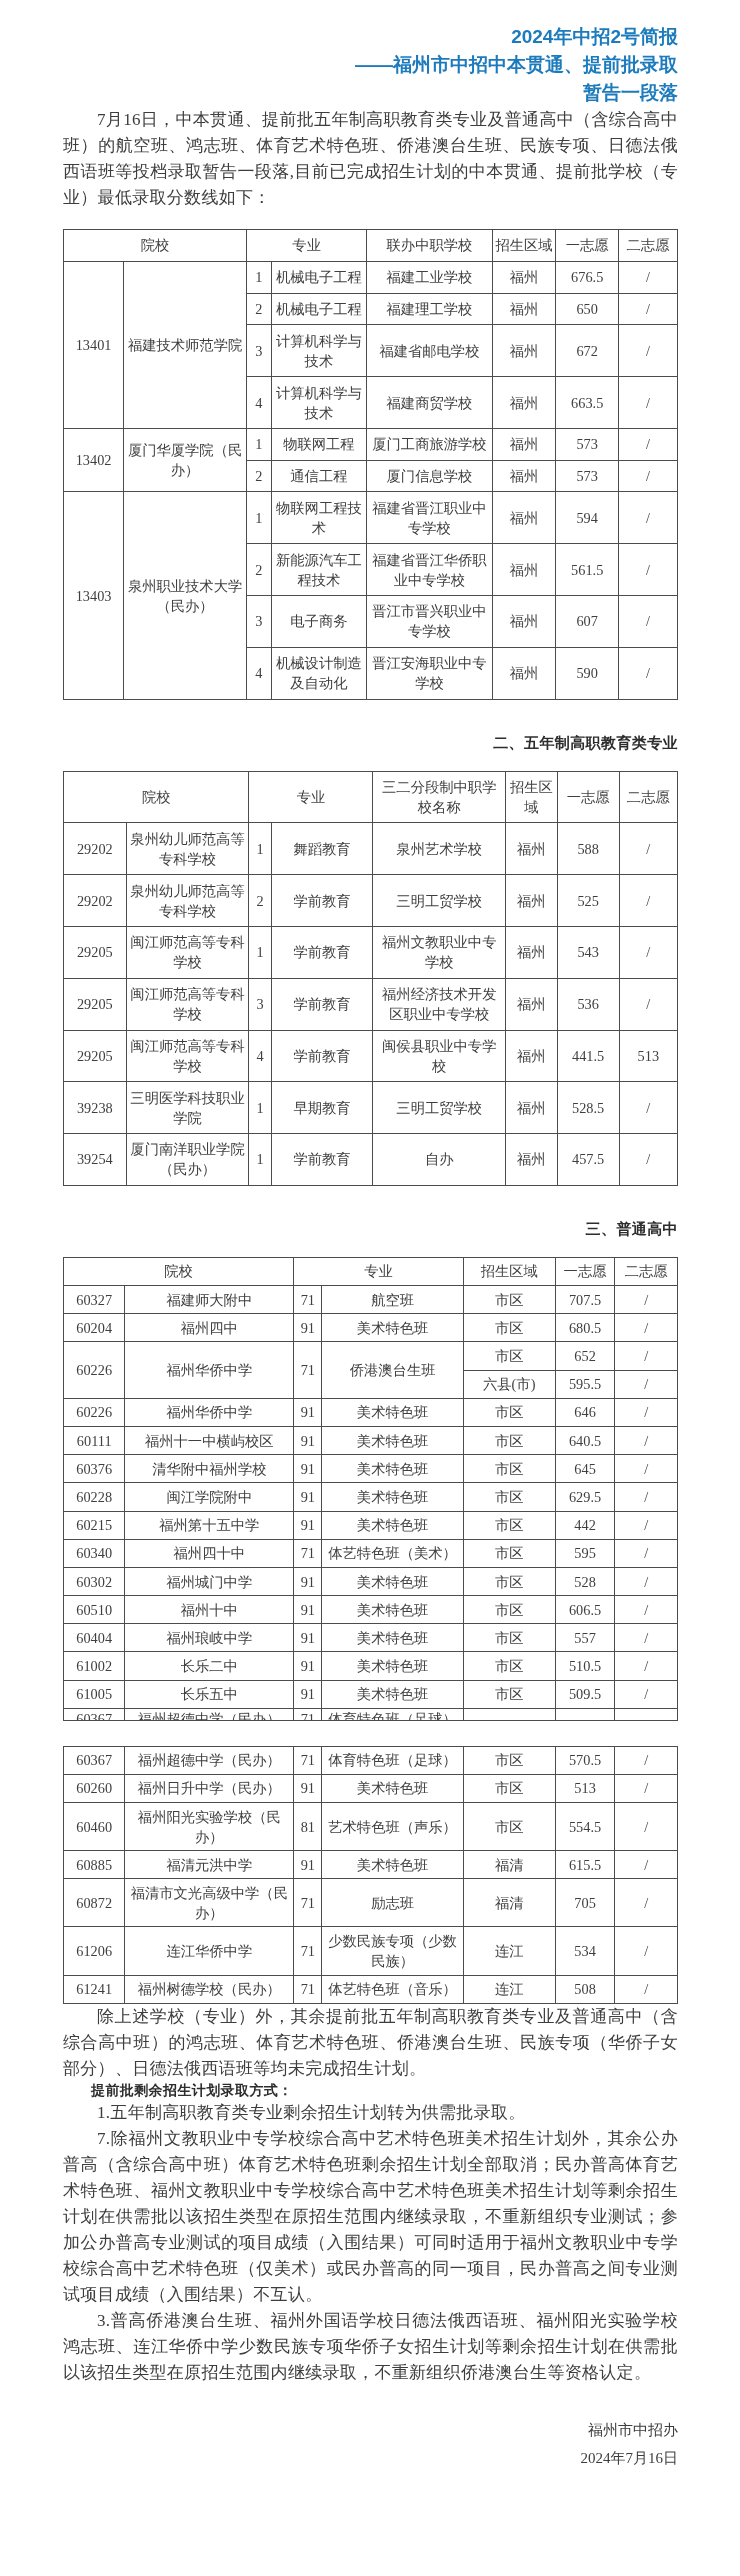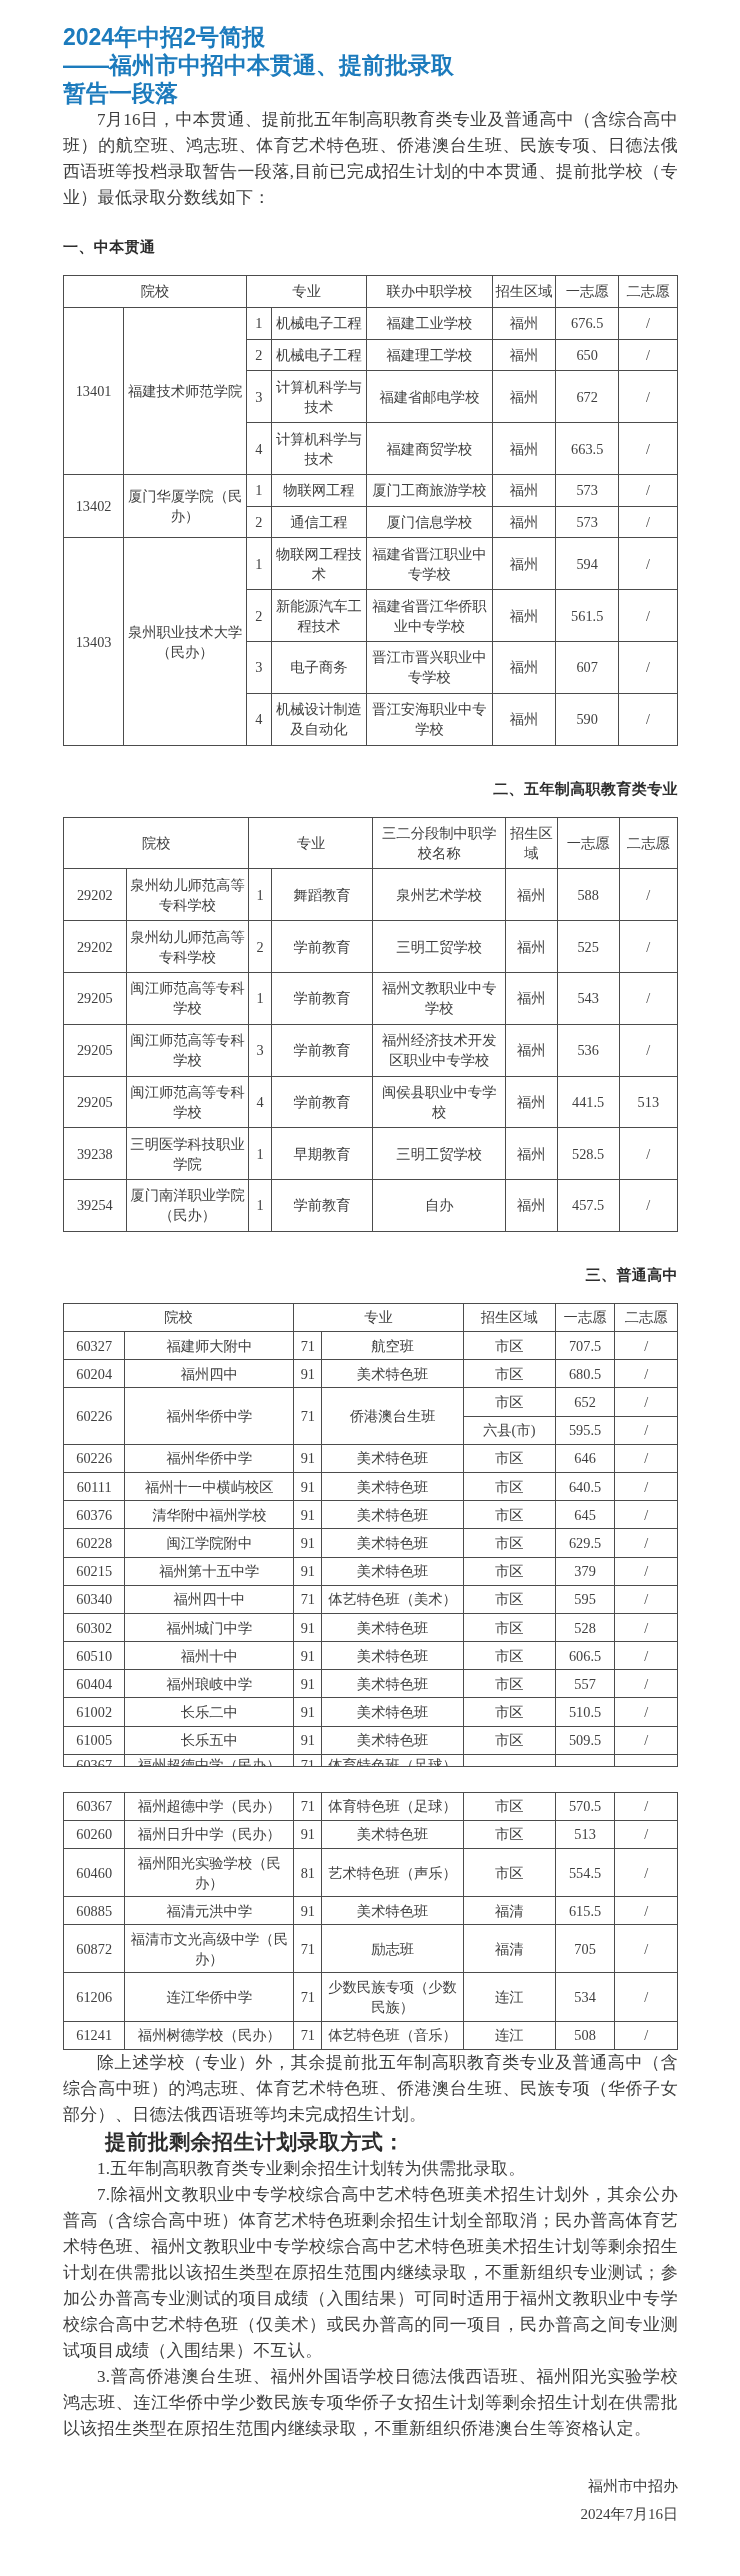--- a/index.html
+++ b/index.html
@@ -8,23 +8,23 @@
     width: 741px;
     font-family: "Liberation Serif", "DejaVu Serif", serif;
     color: #3d3d3d;
   }
   .page { padding: 23px 63px 43px 63px; }
 
   .doc-title {
     font-family: "Liberation Sans", "DejaVu Sans", sans-serif;
     font-weight: 700;
     color: #1c7bbd;
-    font-size: 23px;
+    font-size: 19px;
     line-height: 28px;
-    text-align: left;
+    text-align: right;
     margin: 0;
   }
 
   p.body-text {
     font-size: 17px;
     line-height: 26px;
     letter-spacing: 0.3px;
     text-align: justify;
     text-indent: 2em;
     margin: 0;
@@ -71,21 +71,21 @@
   tr.fragment-row td { padding: 0; height: 11.6px; }
   tr.fragment-row .clip {
     height: 10.7px;
     overflow: hidden;
     line-height: 20px;
   }
 
   .method-heading {
     font-family: "Liberation Sans", "DejaVu Sans", sans-serif;
     font-weight: 700;
-    font-size: 21px;
+    font-size: 14px;
     color: #2d2d2d;
     text-indent: 2em;
     margin: 0;
     letter-spacing: 0.4px;
   }
 
   .signature {
     margin-top: 30px;
     text-align: right;
     font-size: 15px;
@@ -99,21 +99,20 @@
 <div class="page">
 
   <div class="doc-title">
     <div>2024年中招2号简报</div>
     <div>——福州市中招中本贯通、提前批录取</div>
     <div>暂告一段落</div>
   </div>
 
   <p class="body-text mt-intro">7月16日，中本贯通、提前批五年制高职教育类专业及普通高中（含综合高中班）的航空班、鸿志班、体育艺术特色班、侨港澳台生班、民族专项、日德法俄西语班等投档录取暂告一段落,目前已完成招生计划的中本贯通、提前批学校（专业）最低录取分数线如下：</p>
 
-  <div class="sec-heading mt-h1">一、中本贯通</div>
 
   <table class="score t1 mt-table">
     <colgroup>
       <col style="width:9.8%">
         <col style="width:20%">
         <col style="width:4%">
         <col style="width:15.6%">
       <col style="width:20.4%">
         <col style="width:10.4%">
         <col style="width:10.2%">
@@ -405,21 +404,21 @@
         <td>市区</td>
         <td>629.5</td>
         <td>/</td>
       </tr>
       <tr>
         <td>60215</td>
         <td>福州第十五中学</td>
         <td>91</td>
         <td>美术特色班</td>
         <td>市区</td>
-        <td>379</td>
+        <td>442</td>
         <td>/</td>
       </tr>
       <tr>
         <td>60340</td>
         <td>福州四十中</td>
         <td>71</td>
         <td>体艺特色班（美术）</td>
         <td>市区</td>
         <td>595</td>
         <td>/</td>

